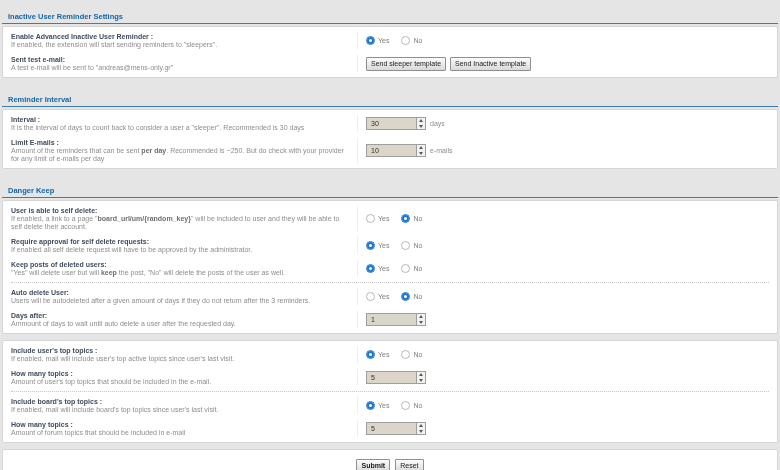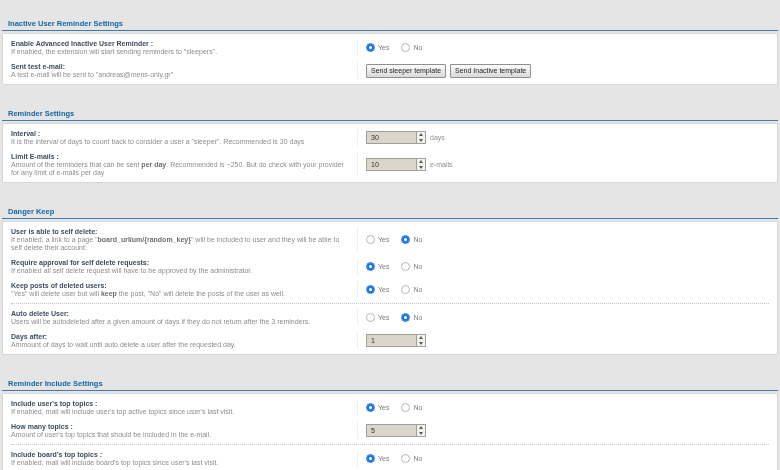--- a/index.html
+++ b/index.html
@@ -1,21 +1,21 @@
 <!DOCTYPE html>
 <html><head>
 <meta charset="utf-8">
 <style>
   * { margin:0; padding:0; box-sizing:border-box; }
   html,body { width:780px; height:470px; overflow:hidden; }
   body { background:#e5e5e5; font-family:"Liberation Sans", sans-serif; }
   .page { padding:1px 2px 0 2px; }
 
   
-  .sec-head { font-size:7.5px; font-weight:bold; color:#1365a5; padding:18px 6px 2px 6px;
+  .sec-head { font-size:7.5px; font-weight:bold; color:#1365a5; padding:11px 6px 2px 6px;
               border-bottom:1px solid #3c7cb0; }
 
   
   .panel { background:#fff; border:1px solid #d6d6d6; border-radius:2px; margin:2px 0 6px 0; padding:2px 0; }
 
   .row { display:flex; padding:3px 8px 3px 8px; }
   .row-left { width:346px; flex:none; padding-right:10px; }
   .row-right { flex:1; border-left:1px solid #efefef; padding-left:8px; display:flex; align-items:center; gap:4px; }
   .lbl { font-size:7px; font-weight:bold; color:#3f4c5e; line-height:9px; }
   .desc { font-size:7px; color:#8d8d8d; line-height:8px; }
@@ -78,21 +78,21 @@
         <div class="lbl">Sent test e-mail:</div>
         <div class="desc">A test e-mail will be sent to "andreas@mens-only.gr"</div>
       </div>
       <div class="row-right">
         <button class="btn">Send sleeper template</button>
         <button class="btn">Send Inactive template</button>
       </div>
     </div>
   </div>
 
-  <div class="sec-head">Reminder Settings</div>
+  <div class="sec-head">Reminder Interval</div>
   <div class="panel">
     <div class="row">
       <div class="row-left">
         <div class="lbl">Interval :</div>
         <div class="desc">It is the interval of days to count back to consider a user a "sleeper". Recommended is 30 days</div>
       </div>
       <div class="row-right">
         <span class="numbox">
           <span class="numval">30</span>
           <span class="spin">
@@ -218,21 +218,20 @@
               </span>
               <span>
                 <i class="tri-dn"></i>
               </span>
             </span>
         </span>
       </div>
     </div>
   </div>
 
-  <div class="sec-head">Reminder Include Settings</div>
   <div class="panel">
     <div class="row">
       <div class="row-left">
         <div class="lbl">Include user's top topics :</div>
         <div class="desc">If enabled, mail will include user's top active topics since user's last visit.</div>
       </div>
       <div class="row-right">
         <div class="radios" data-selected="yes">
           <label class="radio radio-yes">
               <i></i>

